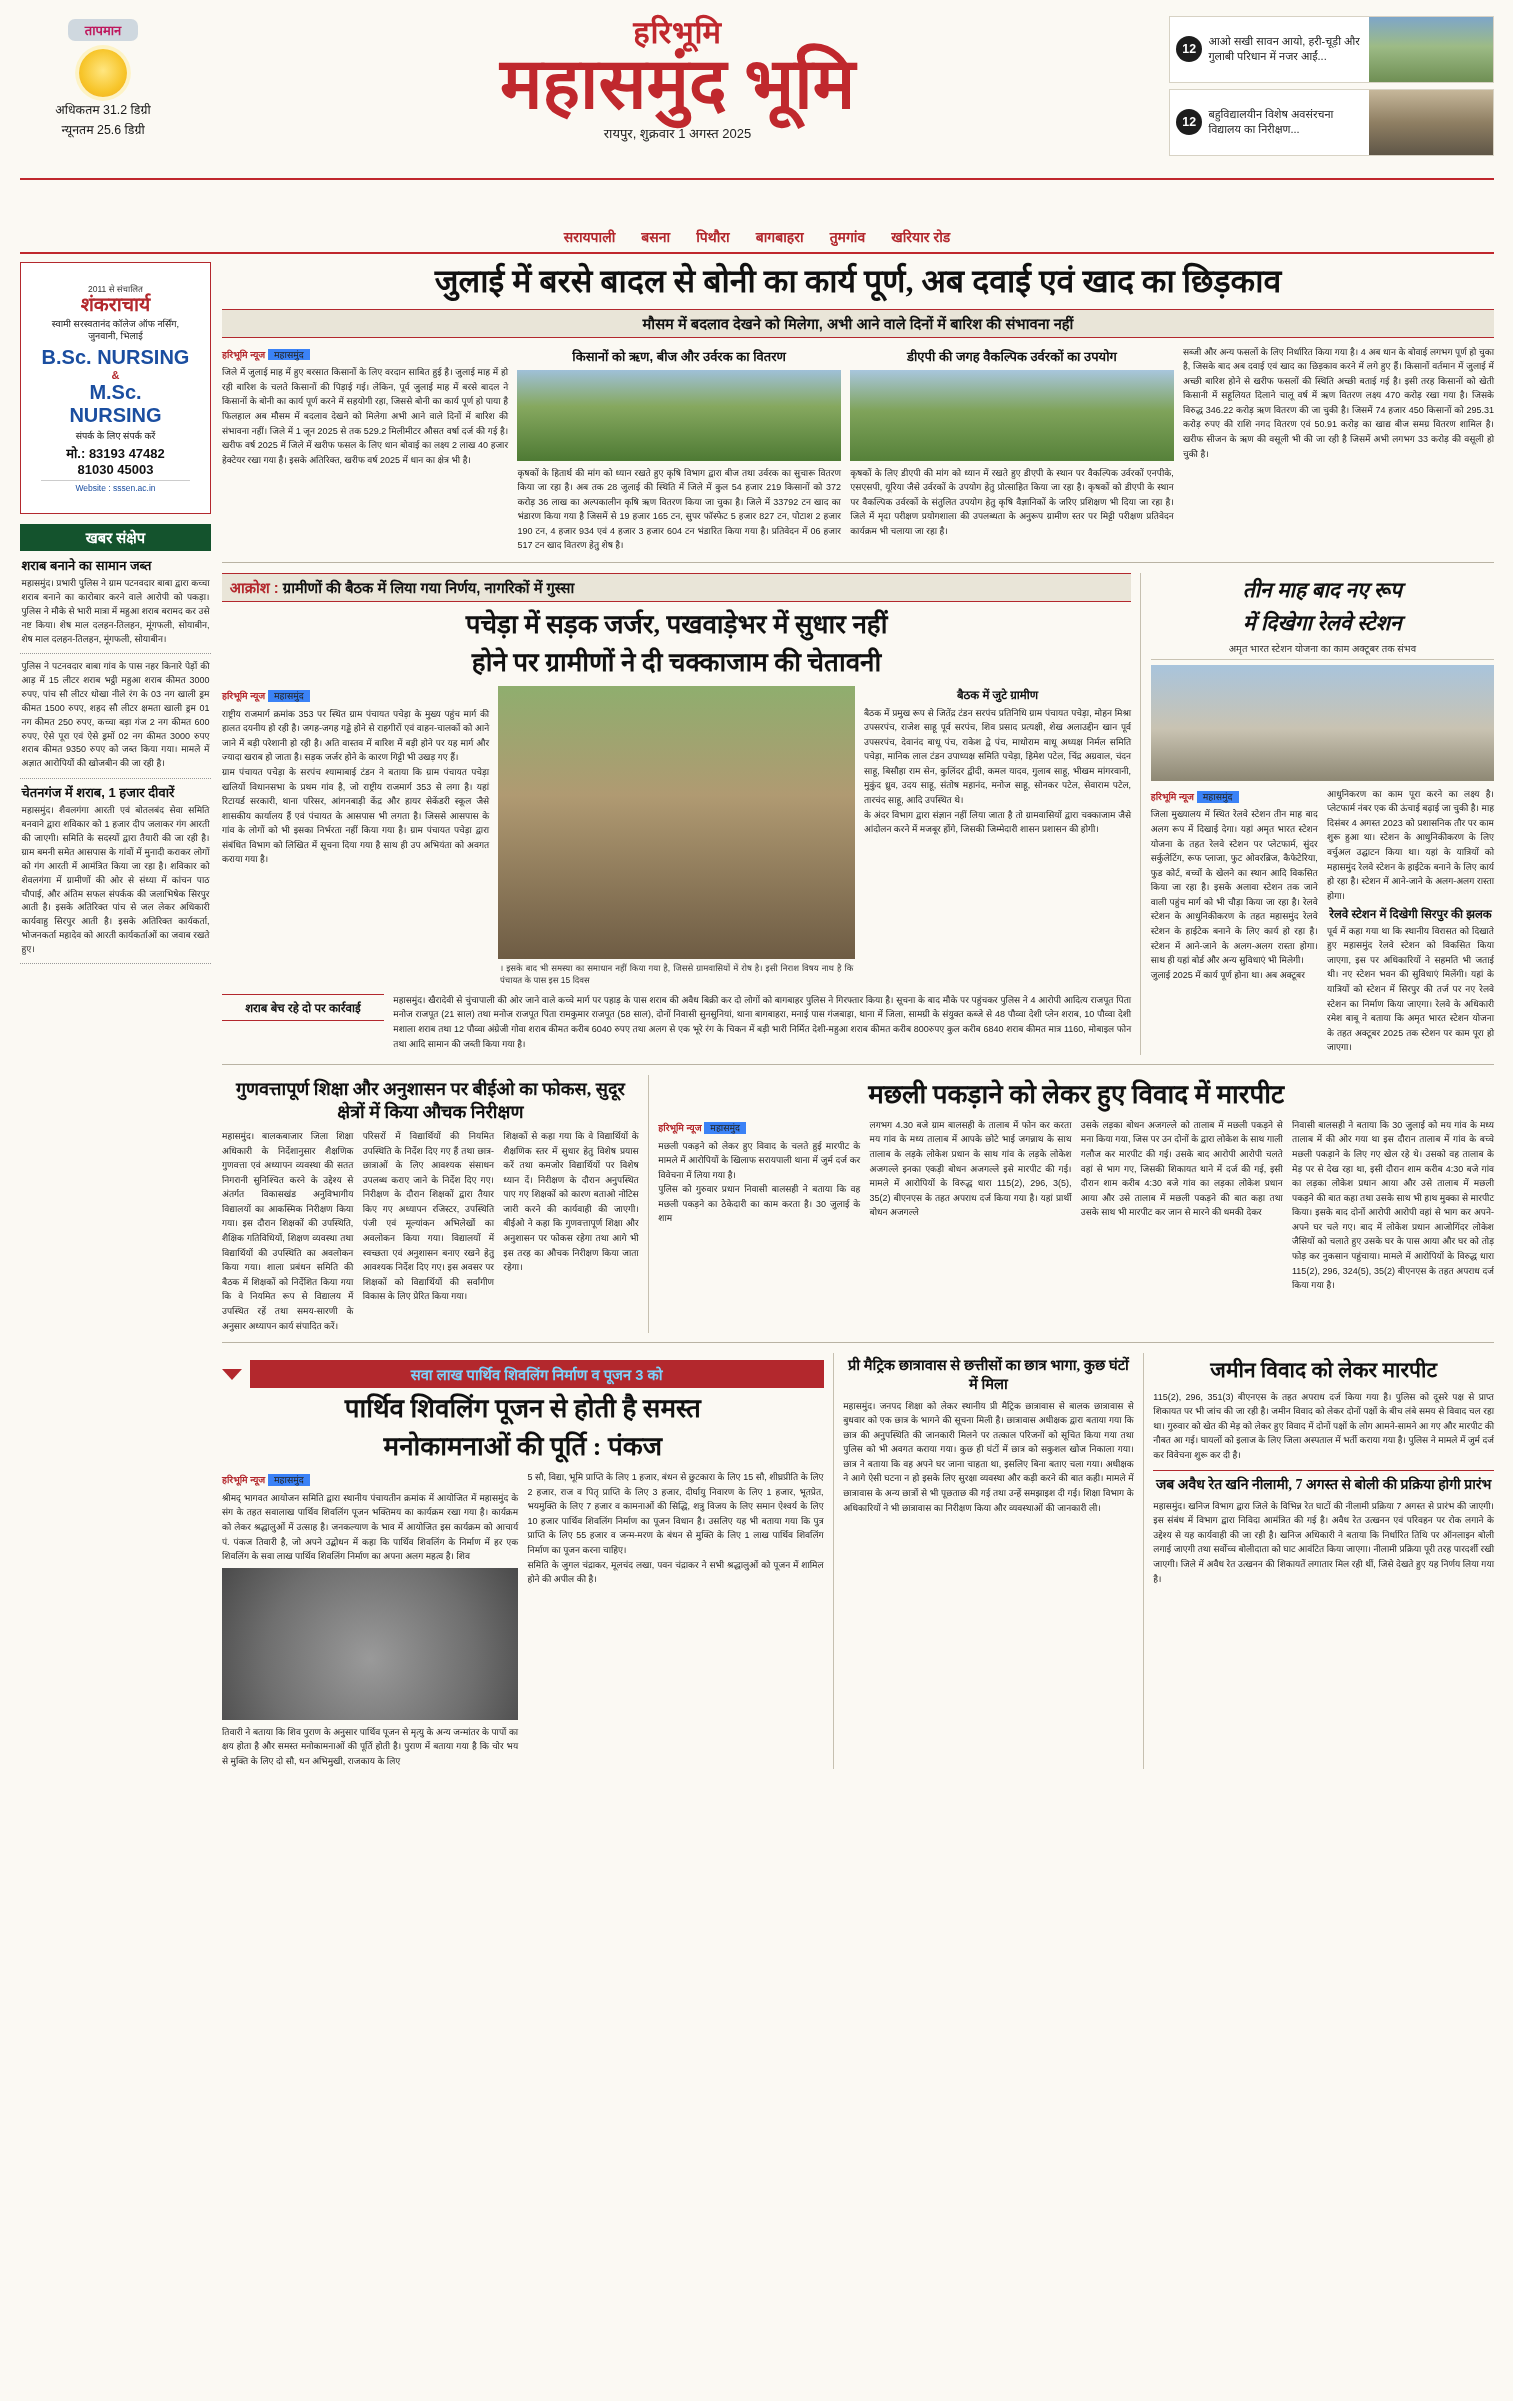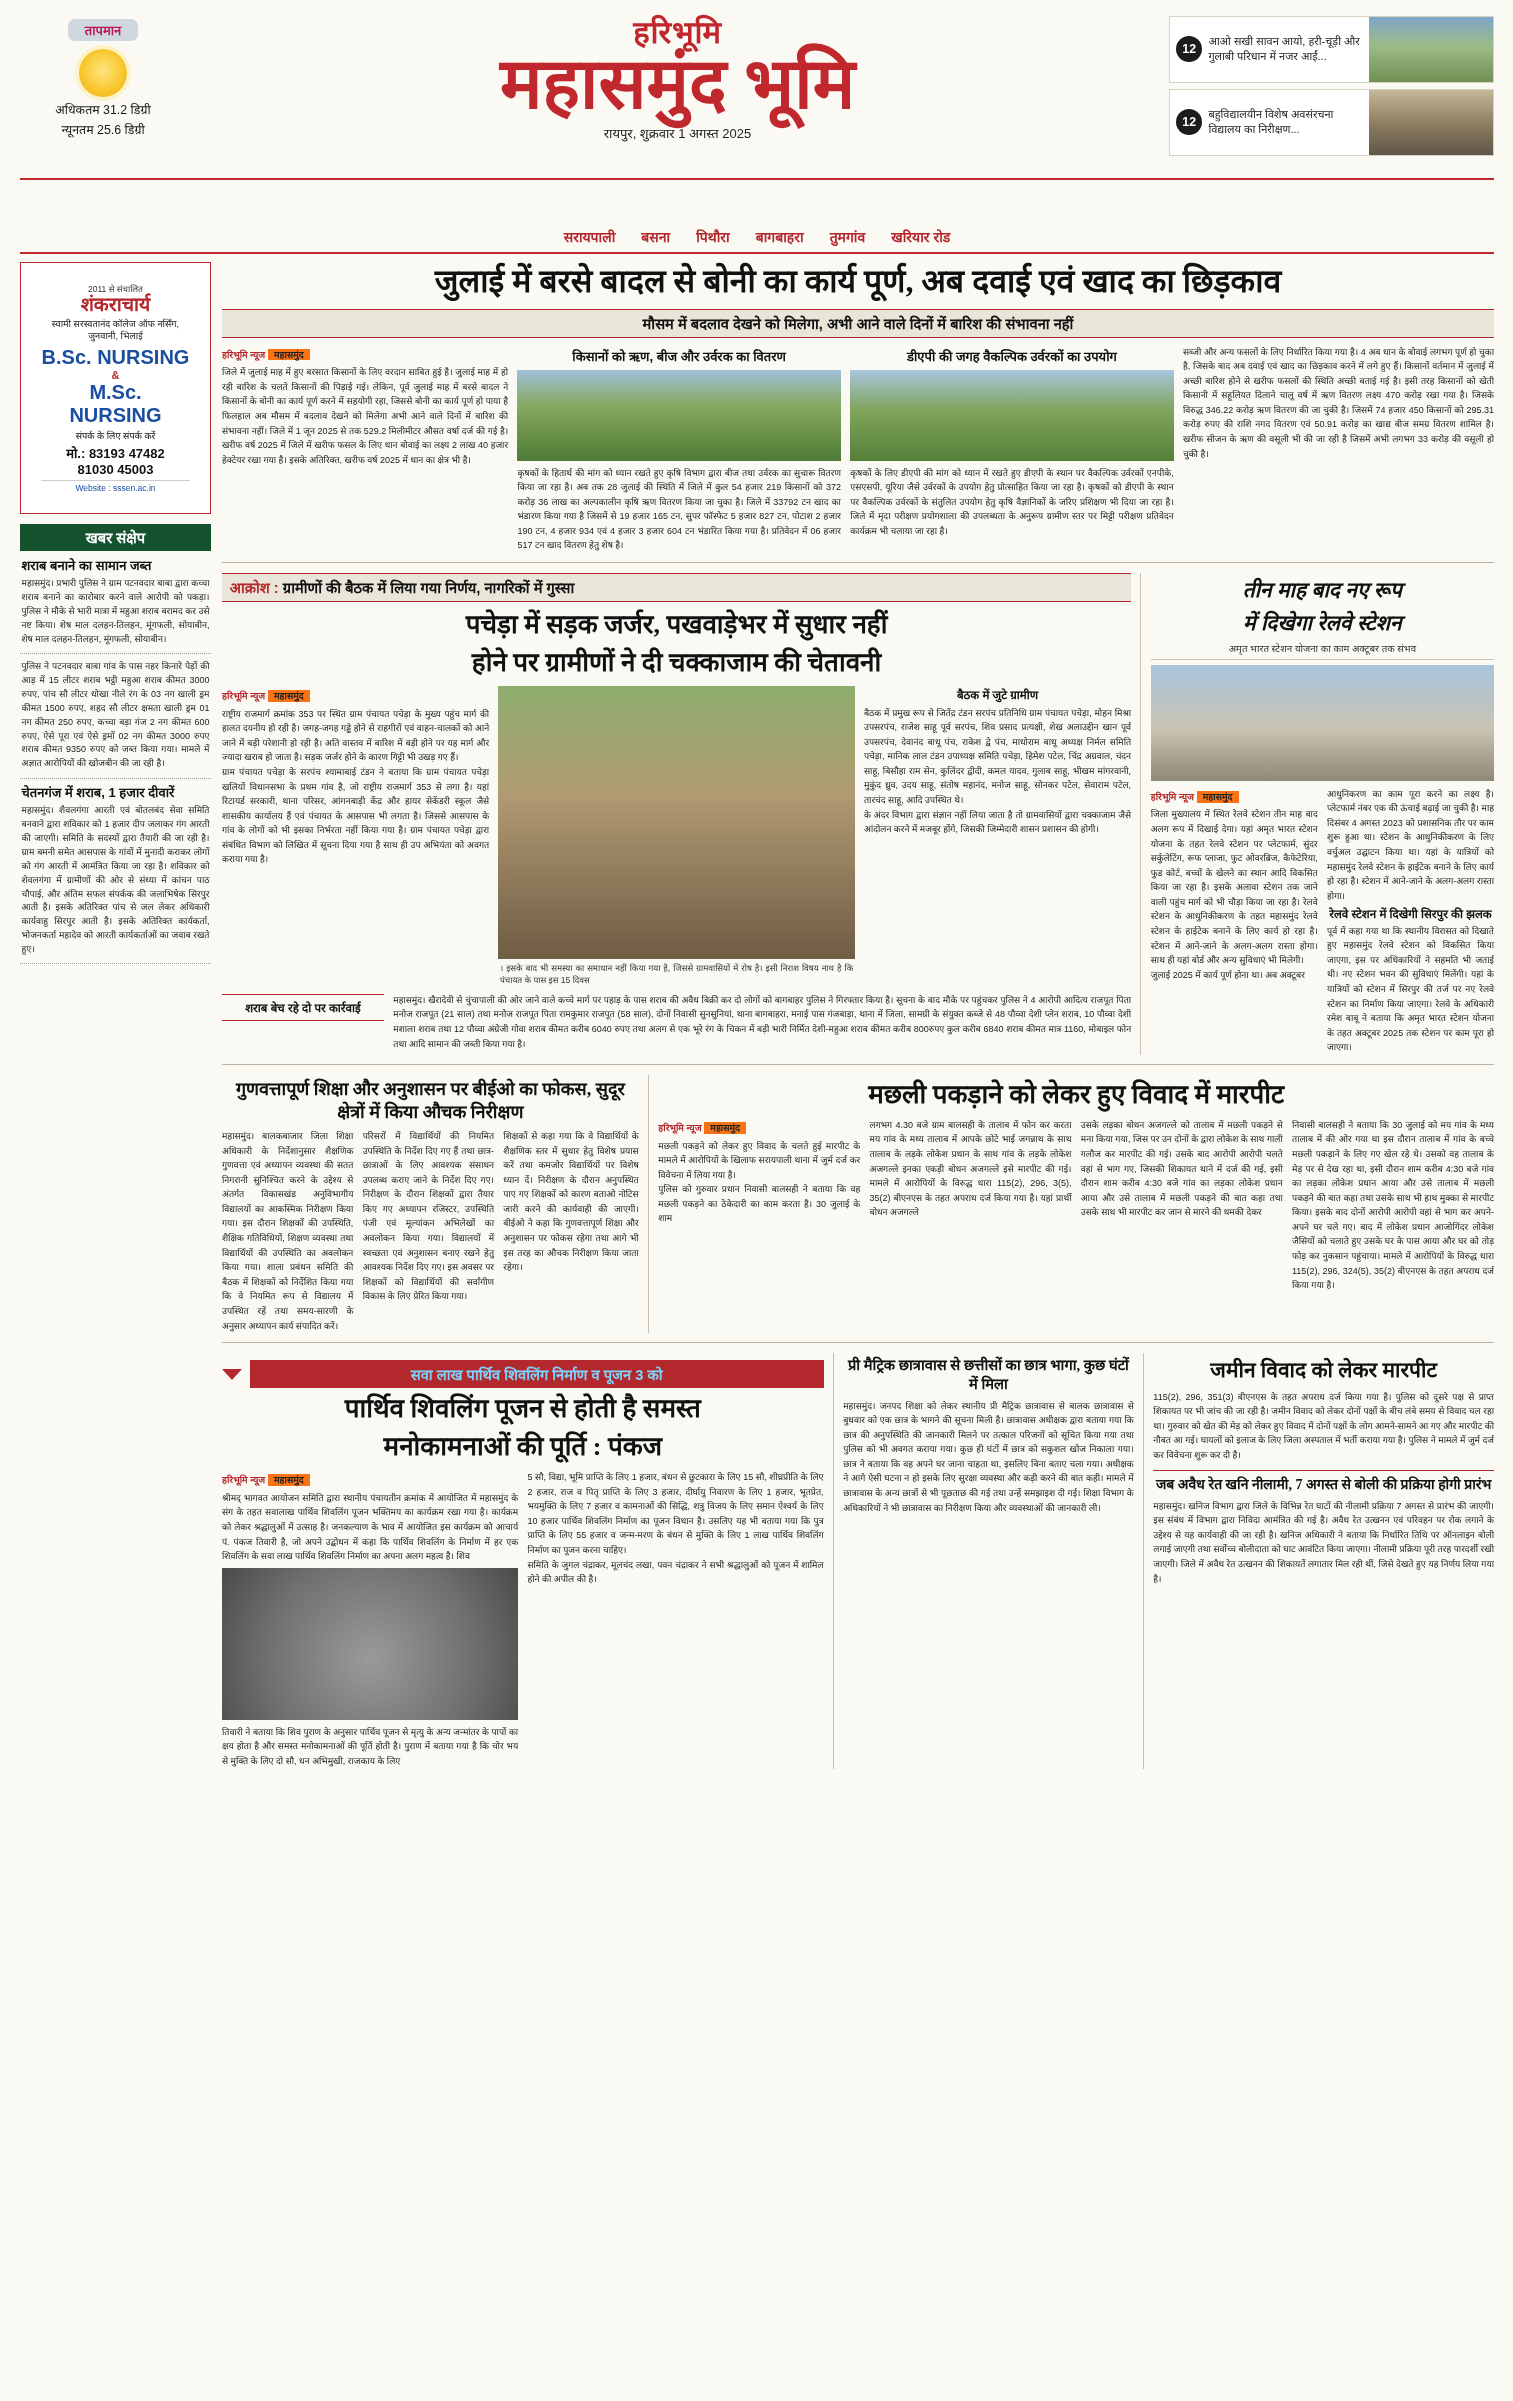--- a/index.html
+++ b/index.html
@@ -94,21 +94,21 @@
     font-size:32px; font-weight:bold; line-height:1.22; color:#111;
     margin:0 0 7.7px; text-align:center;
   }
   .kicker-bar {
     background:#e9e5d8; border-top:1.5px solid #b3282d; border-bottom:1.5px solid #b3282d;
     font-size:14.7px; font-weight:bold; text-align:center; padding:3.9px 0; color:#111;
     margin-bottom:6.2px;
   }
   .byline { font-size:9.3px; margin:3.1px 0 4.6px; color:#333; }
   .byline .hb { color:#b3282d; font-weight:bold; }
-  .byline .loc { background:#f97316; padding:0.8px 6.2px; font-weight:bold; color:#222; }
+  .byline .loc { background:#3b82f6; padding:0.8px 6.2px; font-weight:normal; color:#222; }
 
   .cols3 { display:flex; gap:9.3px; }
   .cols2 { display:flex; gap:9.3px; }
   .txt { font-size:9px; line-height:1.62; text-align:justify; color:#1a1a1a; }
 
   .sub-head { font-size:13px; font-weight:bold; color:#111; line-height:1.3; margin:4.6px 0 3.9px; text-align:center; }
 
   .photo { width:100%; background:#c8c2b4; display:block; }
   .ph-field { background:linear-gradient(180deg,#9fc0d8 0%,#86a85f 40%,#4e7a34 100%); }
   .ph-field2 { background:linear-gradient(180deg,#a8c6dd 0%,#7fa35a 45%,#56813a 100%); }

